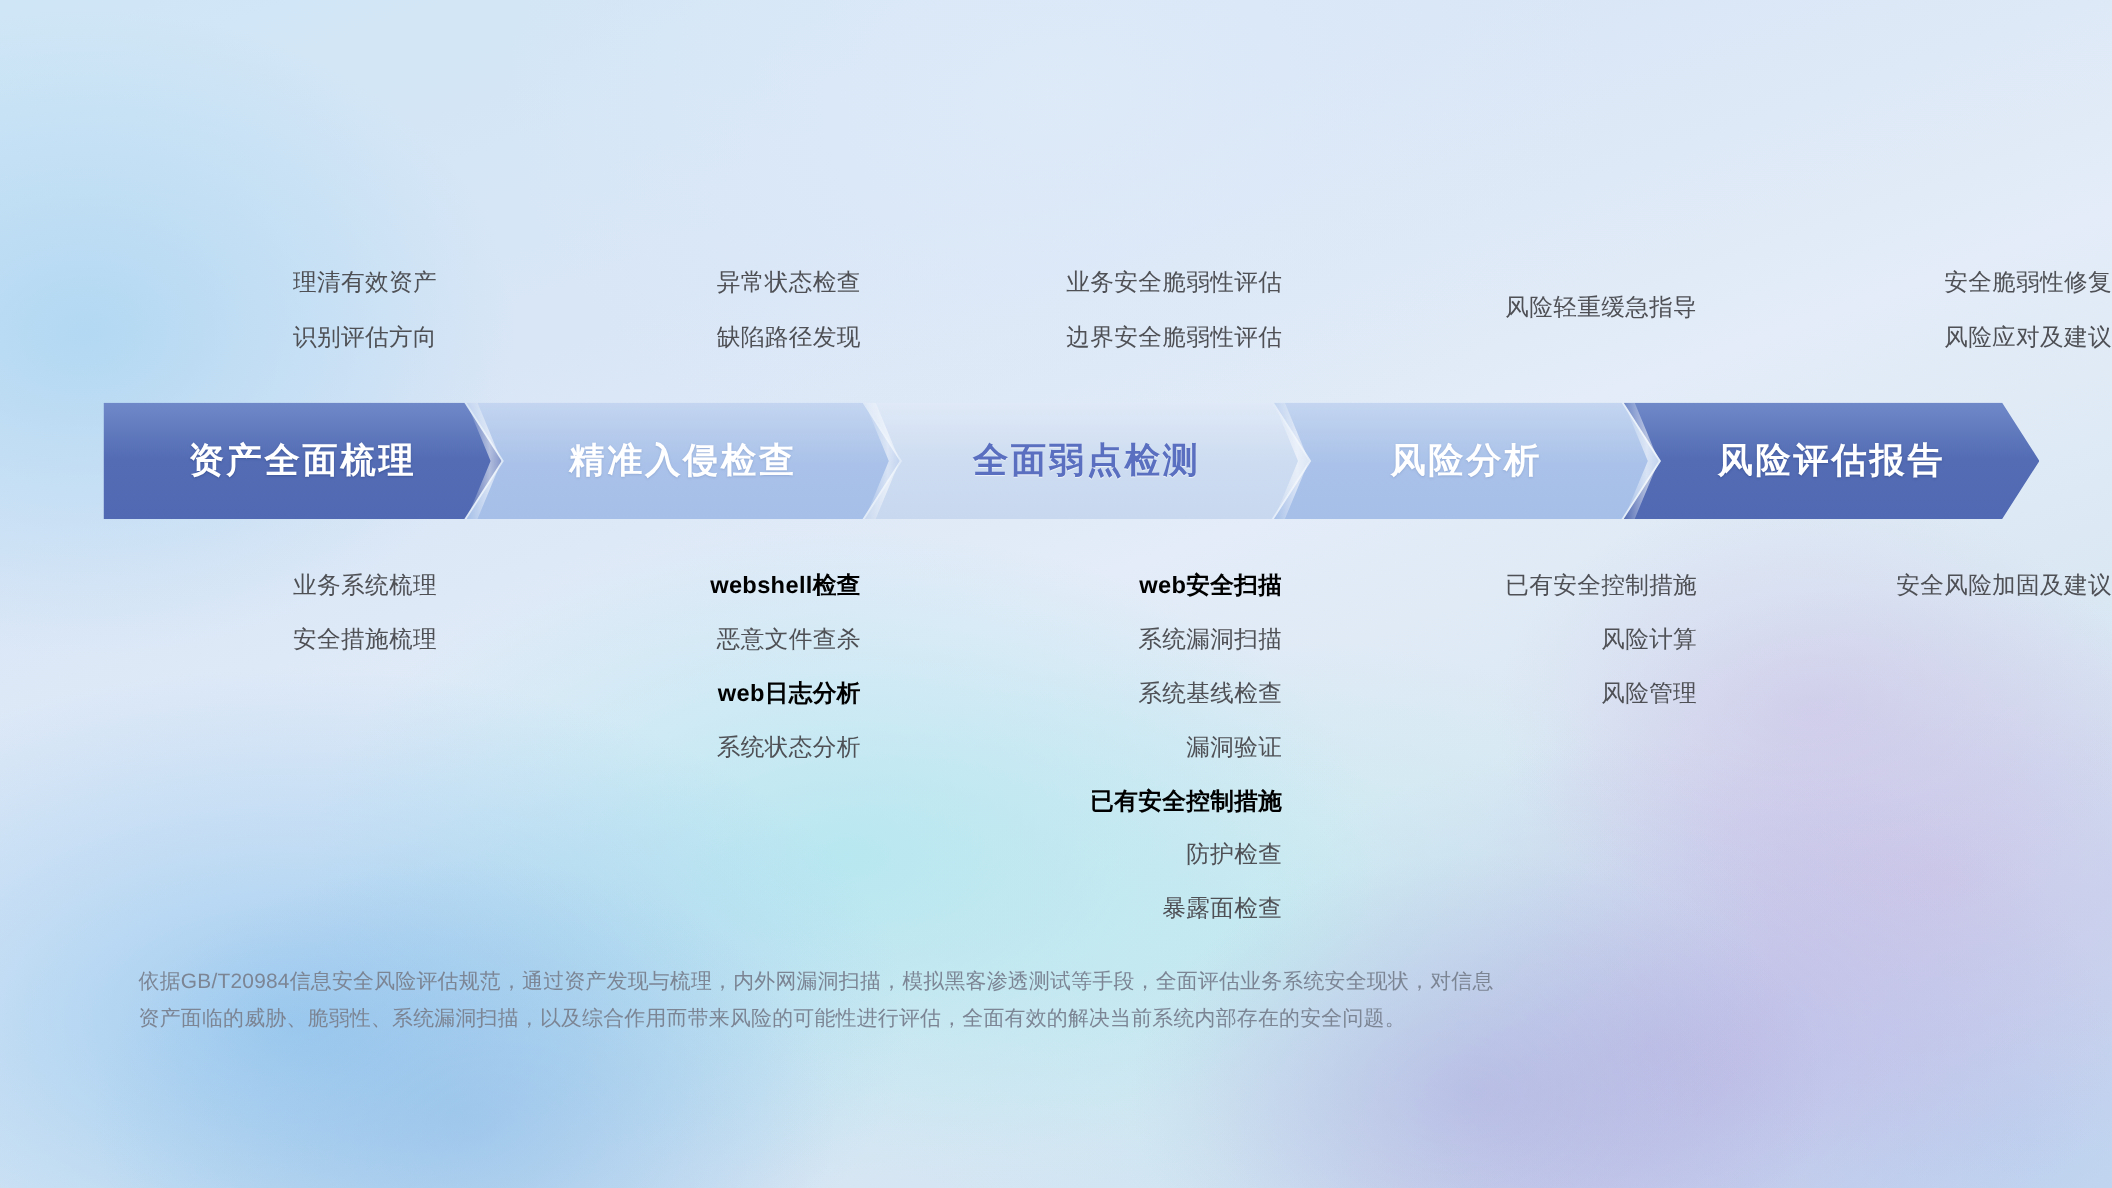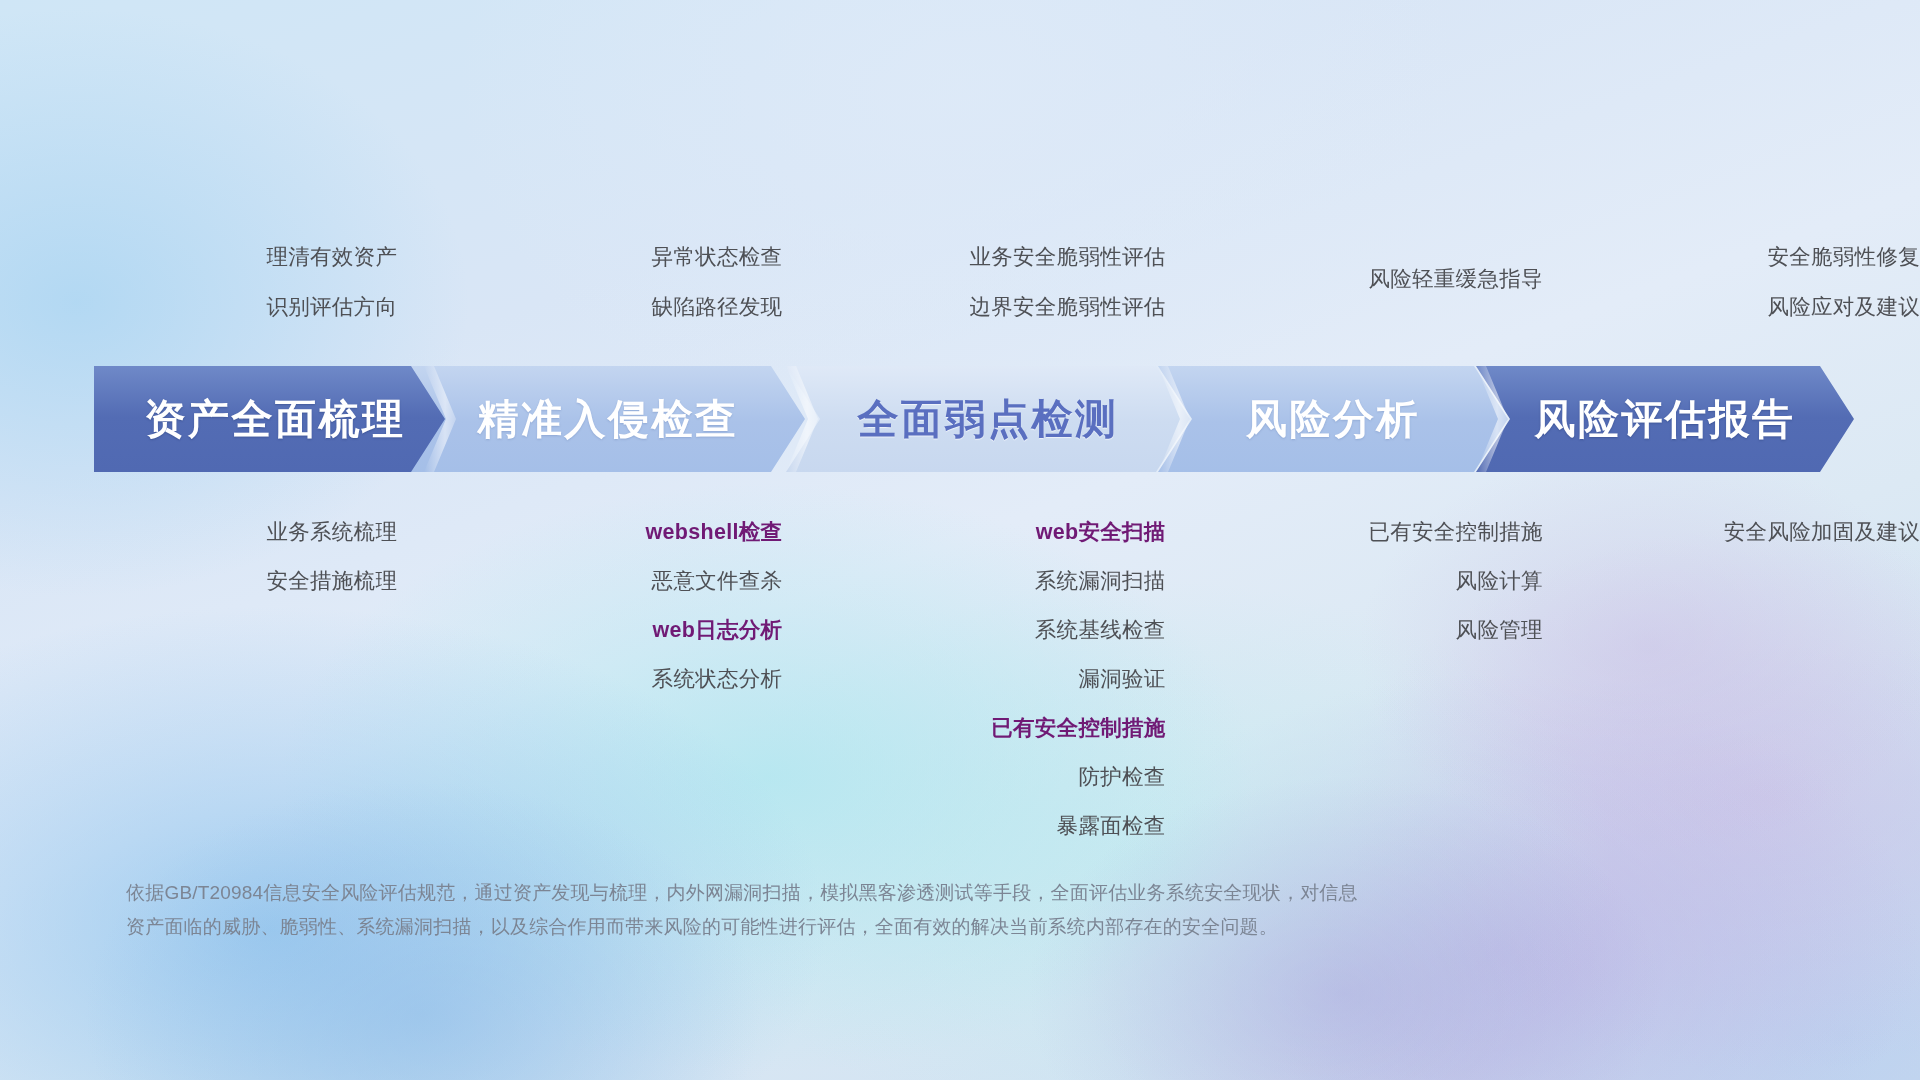--- a/index.html
+++ b/index.html
@@ -65,21 +65,21 @@
   }
   .note {
     color: #4e5055;
     font-size: 21.5px;
     line-height: 49px;
     letter-spacing: 0.3px;
     white-space: nowrap;
   }
   .note.em {
     font-weight: bold;
-    color: #701a75;
+    color: #000000;
   }
   .row-top .note { line-height: 50px; }
 
   
   .col.c1 { margin-left: 16px; }
   .col.c2 { margin-left: 4px; }
   .col.c3 { margin-left: 2px; }
   .col.c4 { margin-left: -4px; }
   .col.c5 { margin-left: -4px; }
 
@@ -107,21 +107,21 @@
     clip-path: polygon(0 0, calc(100% - 34px) 0, 100% 50%, calc(100% - 34px) 100%, 0 100%);
   }
   .chev.mid {
     clip-path: polygon(0 0, calc(100% - 34px) 0, 100% 50%, calc(100% - 34px) 100%, 0 100%, 34px 50%);
   }
   .chev.last {
     clip-path: polygon(0 0, calc(100% - 34px) 0, 100% 50%, calc(100% - 34px) 100%, 0 100%, 34px 50%);
   }
 
   .chev .title {
-    font-size: 41px;
+    font-size: 32px;
     font-weight: bold;
     letter-spacing: 2.5px;
     white-space: nowrap;
     position: relative;
     z-index: 2;
   }
 
   .chev.dark  { background: linear-gradient(180deg, #6f89c8 0%, #536cb4 48%, #5069b2 100%); }
   .chev.dark .title { color: #ffffff; text-shadow: 0 1px 2px rgba(30,50,100,0.35); }
 
@@ -183,21 +183,21 @@
     <div class="col c5 top">
       <div class="note">安全脆弱性修复</div>
       <div class="note">风险应对及建议</div>
     </div>
   </div>
 
   <div id="band">
     <div class="chev first dark" style="left:0px; width:362px;">
       <span class="title">资产全面梳理</span>
     </div>
-    <div class="chev mid light" style="left:317px; width:394px;">
+    <div class="chev mid light" style="left:330px; width:394px;">
       <span class="title">精准入侵检查</span>
     </div>
     <div class="chev mid pale" style="left:692px; width:404px;">
       <span class="title">全面弱点检测</span>
     </div>
     <div class="chev mid light" style="left:1064px; width:350px;">
       <span class="title">风险分析</span>
     </div>
     <div class="chev last dark" style="left:1382px; width:378px;text-align:right;">
       <span class="title">风险评估报告</span>

